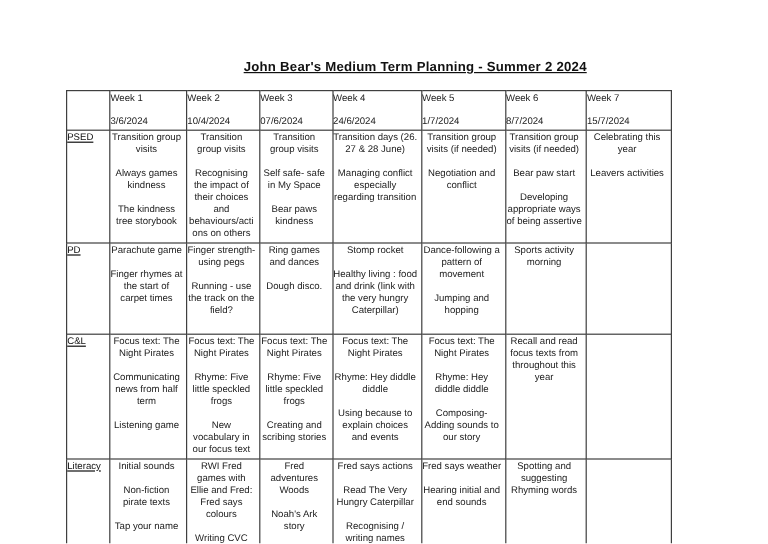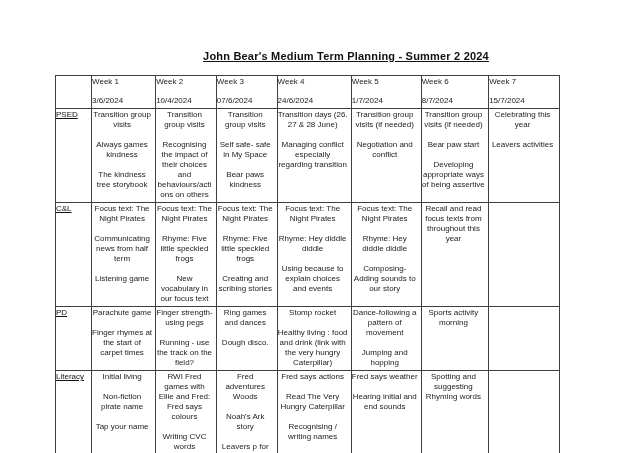--- a/index.html
+++ b/index.html
@@ -147,20 +147,47 @@
             <div class="para">Transition group visits (if needed)</div>
             <div class="para">Bear paw start</div>
             <div class="para">Developing appropriate ways of being assertive</div>
           </td>
           <td>
             <div class="para">Celebrating this year</div>
             <div class="para">Leavers activities</div>
           </td>
         </tr>
         <tr>
+          <th class="row-label">PD</th>
+          <td>
+            <div class="para">Parachute game</div>
+            <div class="para">Finger rhymes at the start of carpet times</div>
+          </td>
+          <td>
+            <div class="para">Finger strength- using pegs</div>
+            <div class="para">Running - use the track on the field?</div>
+          </td>
+          <td>
+            <div class="para">Ring games and dances</div>
+            <div class="para">Dough disco.</div>
+          </td>
+          <td>
+            <div class="para">Stomp rocket</div>
+            <div class="para">Healthy living : food and drink (link with the very hungry Caterpillar)</div>
+          </td>
+          <td>
+            <div class="para">Dance-following a pattern of movement</div>
+            <div class="para">Jumping and hopping</div>
+          </td>
+          <td>
+            <div class="para">Sports activity morning</div>
+          </td>
+          <td></td>
+        </tr>
+        <tr>
           <th class="row-label">C&amp;L</th>
           <td>
             <div class="para">Focus text: The Night Pirates</div>
             <div class="para">Communicating news from half term</div>
             <div class="para">Listening game</div>
           </td>
           <td>
             <div class="para">Focus text: The Night Pirates</div>
             <div class="para">Rhyme: Five little speckled frogs</div>
             <div class="para">New vocabulary in our focus text</div>
@@ -179,51 +206,24 @@
             <div class="para">Focus text: The Night Pirates</div>
             <div class="para">Rhyme: Hey diddle diddle</div>
             <div class="para">Composing- Adding sounds to our story</div>
           </td>
           <td>
             <div class="para">Recall and read focus texts from throughout this year</div>
           </td>
           <td></td>
         </tr>
         <tr>
-          <th class="row-label">PD</th>
-          <td>
-            <div class="para">Parachute game</div>
-            <div class="para">Finger rhymes at the start of carpet times</div>
-          </td>
-          <td>
-            <div class="para">Finger strength- using pegs</div>
-            <div class="para">Running - use the track on the field?</div>
-          </td>
-          <td>
-            <div class="para">Ring games and dances</div>
-            <div class="para">Dough disco.</div>
-          </td>
-          <td>
-            <div class="para">Stomp rocket</div>
-            <div class="para">Healthy living : food and drink (link with the very hungry Caterpillar)</div>
-          </td>
-          <td>
-            <div class="para">Dance-following a pattern of movement</div>
-            <div class="para">Jumping and hopping</div>
-          </td>
-          <td>
-            <div class="para">Sports activity morning</div>
-          </td>
-          <td></td>
-        </tr>
-        <tr>
           <th class="row-label">Literacy</th>
           <td>
-            <div class="para">Initial living</div>
-            <div class="para">Non-fiction pirate name</div>
+            <div class="para">Initial sounds</div>
+            <div class="para">Non-fiction pirate texts</div>
             <div class="para">Tap your name</div>
           </td>
           <td>
             <div class="para">RWI Fred games with Ellie and Fred: Fred says colours</div>
             <div class="para">Writing CVC words
 RE: The Bible</div>
           </td>
           <td>
             <div class="para">Fred adventures Woods</div>
             <div class="para">Noah's Ark story</div>

